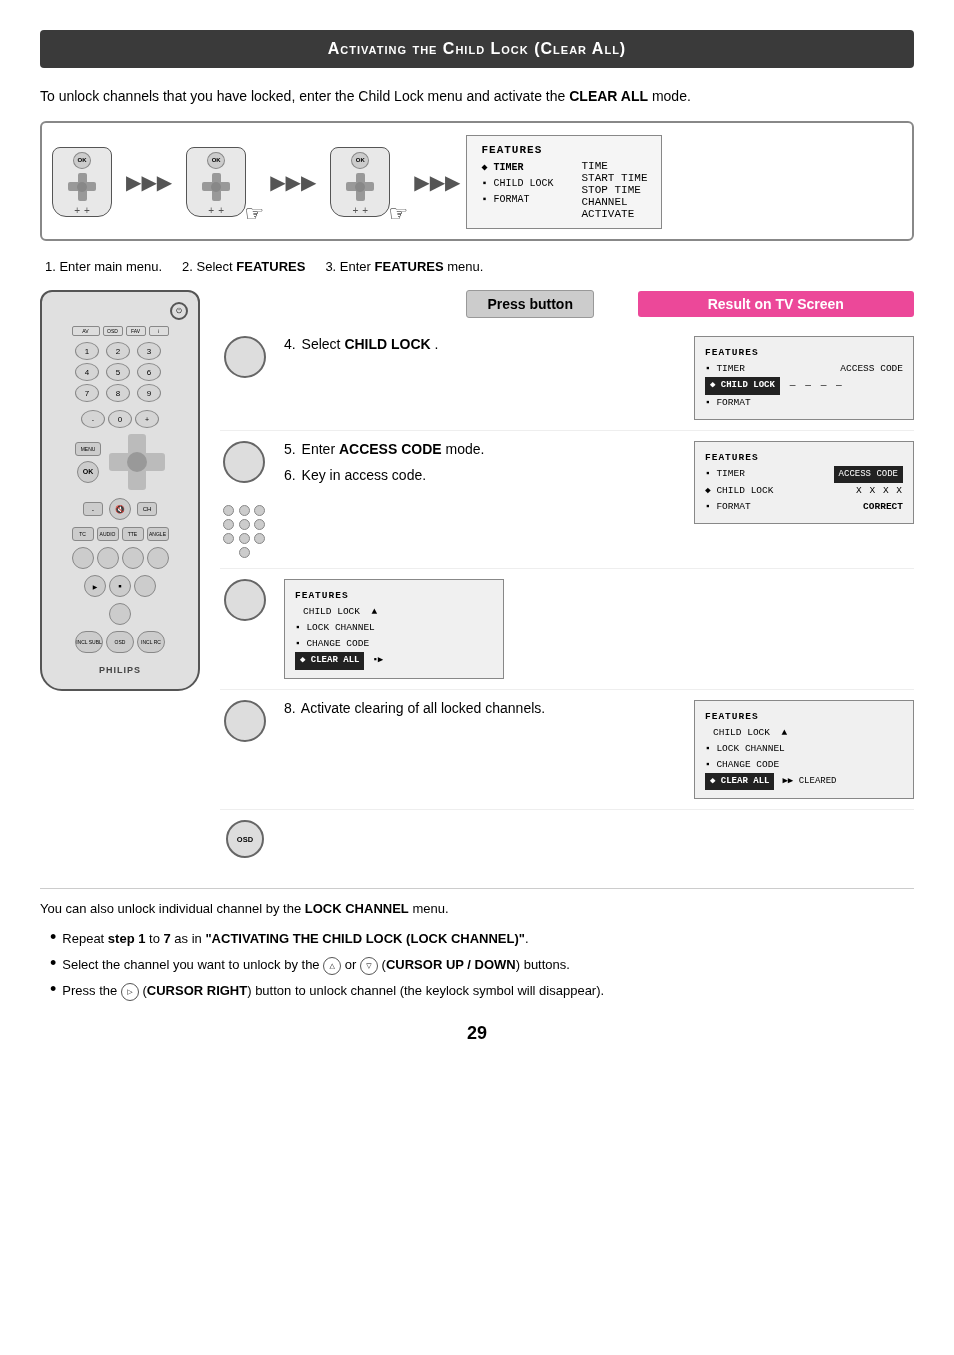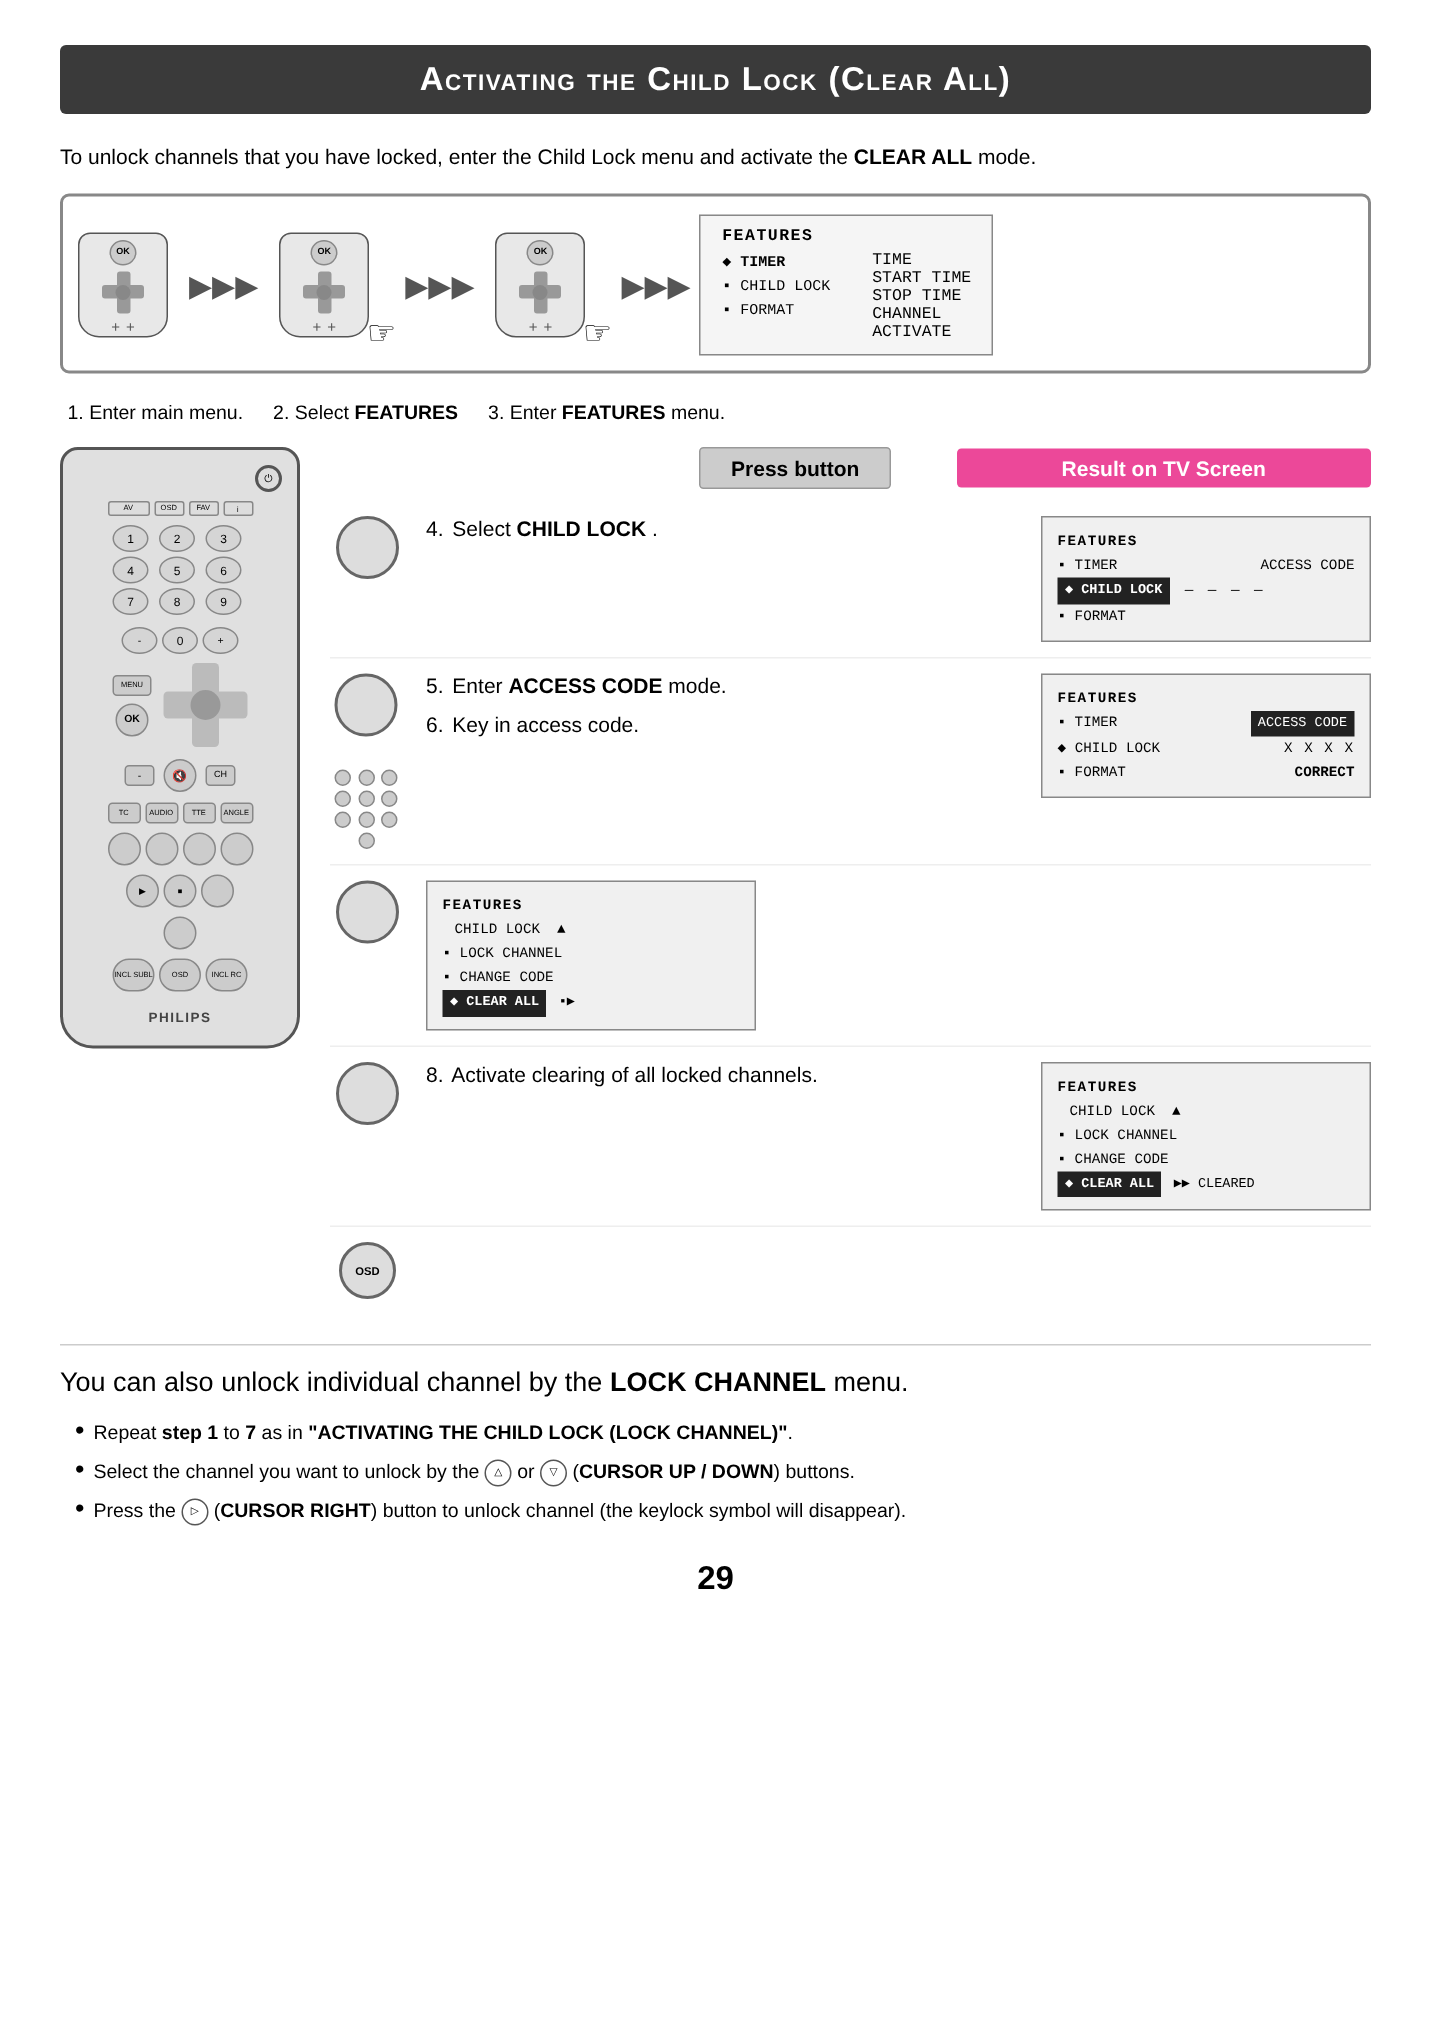--- a/index.html
+++ b/index.html
@@ -16,21 +16,21 @@
     
     .page-title-box {
       background: #3a3a3a;
       color: #fff;
       text-align: center;
       padding: 10px 20px;
       margin-bottom: 18px;
       border-radius: 4px;
     }
     .page-title-box h1 {
-      font-size: 22px;
+      font-size: 16px;
       font-weight: bold;
       letter-spacing: 1px;
       font-variant: small-caps;
     }
 
     
     .intro-text {
       font-size: 14px;
       margin-bottom: 14px;
       line-height: 1.5;
@@ -367,21 +367,21 @@
       border-top: 1px solid #ccc;
       padding-top: 10px;
     }
     .note-title {
       font-size: 14px;
       font-weight: bold;
       text-decoration: underline;
       margin-bottom: 6px;
     }
     .note-text {
-      font-size: 18px;
+      font-size: 13px;
       margin-bottom: 8px;
       line-height: 1.6;
     }
     .note-bullet {
       font-size: 13px;
       line-height: 1.7;
       margin-left: 10px;
       display: flex;
       align-items: flex-start;
       gap: 6px;
@@ -396,21 +396,21 @@
       border: 1.5px solid #555;
       align-items: center;
       justify-content: center;
       font-size: 7px;
       vertical-align: middle;
     }
 
     
     .page-number {
       text-align: center;
-      font-size: 22px;
+      font-size: 18px;
       font-weight: bold;
       margin-top: 20px;
     }
     .press-btn-header-box {
       background: #ccc;
       border: 1px solid #999;
       padding: 5px 20px;
       font-size: 14px;
       font-weight: bold;
       text-align: center;

